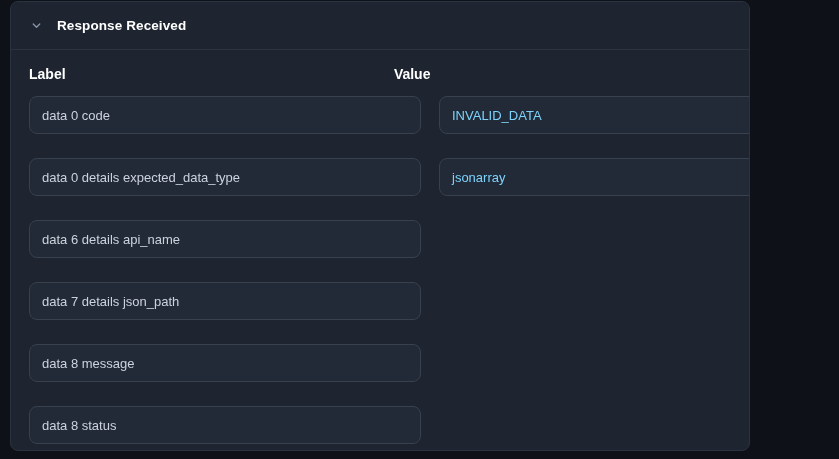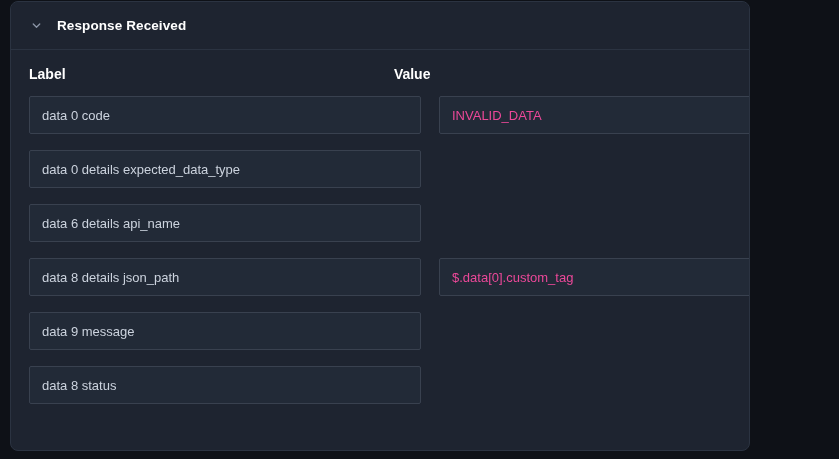--- a/index.html
+++ b/index.html
@@ -77,48 +77,48 @@
   }
   .col-head.label-head { width: 411px; }
   .col-head.value-head { width: 400px; }
 
   .rows {
     padding: 0 9px;
   }
 
   .row {
     display: flex;
-    margin-top: 16px;
+    margin-top: 24px;
   }
   .row:first-child { margin-top: 14px; }
 
   .field {
     box-sizing: border-box;
     height: 38px;
     background: #222a37;
     border: 1px solid #39414f;
-    border-radius: 2px;
+    border-radius: 8px;
     color: #ccd3de;
     font-family: "Liberation Sans", sans-serif;
     font-size: 13px;
     padding: 10px 12px;
     display: flex;
     align-items: center;
     outline: none;
     white-space: nowrap;
     overflow: hidden;
   }
 
   .label-cell { width: 392px; flex: none; margin-left: 9px; }
   .spacer { width: 18px; flex: none; }
   .value-cell {
     width: 391px;
     flex: none;
     position: relative;
-    color: #ec4899;
+    color: #7dd3fc;
   }
 
   .resize-grip {
     position: absolute;
     right: 3px;
     bottom: 3px;
     width: 11px;
     height: 11px;
     pointer-events: auto;
     cursor: nwse-resize;
@@ -154,39 +154,39 @@
         <div class="field value-cell">INVALID_DATA<span class="resize-grip">
             <svg width="11" height="11" viewBox="0 0 11 11">
               <path d="M10 1.5 L1.5 10" stroke="#9aa3b2" stroke-width="1" stroke-dasharray="1.4 1.4" stroke-linecap="round"></path>
             </svg>
           </span></div>
       </div>
 
       <div class="row">
         <div class="field label-cell">data 0 details expected_data_type</div>
         <div class="spacer"></div>
+        <div class="field value-cell">jsonarray<span class="resize-grip">
+            <svg width="11" height="11" viewBox="0 0 11 11">
+              <path d="M10 1.5 L1.5 10" stroke="#9aa3b2" stroke-width="1" stroke-dasharray="1.4 1.4" stroke-linecap="round"></path>
+            </svg>
+          </span></div>
       </div>
 
       <div class="row">
         <div class="field label-cell">data 6 details api_name</div>
         <div class="spacer"></div>
       </div>
 
       <div class="row">
-        <div class="field label-cell">data 8 details json_path</div>
+        <div class="field label-cell">data 7 details json_path</div>
         <div class="spacer"></div>
-        <div class="field value-cell">$.data[0].custom_tag<span class="resize-grip">
-            <svg width="11" height="11" viewBox="0 0 11 11">
-              <path d="M10 1.5 L1.5 10" stroke="#9aa3b2" stroke-width="1" stroke-dasharray="1.4 1.4" stroke-linecap="round"></path>
-            </svg>
-          </span></div>
       </div>
 
       <div class="row">
-        <div class="field label-cell">data 9 message</div>
+        <div class="field label-cell">data 8 message</div>
         <div class="spacer"></div>
       </div>
 
       <div class="row">
         <div class="field label-cell">data 8 status</div>
         <div class="spacer"></div>
       </div>
 
     </div>
   </div>

